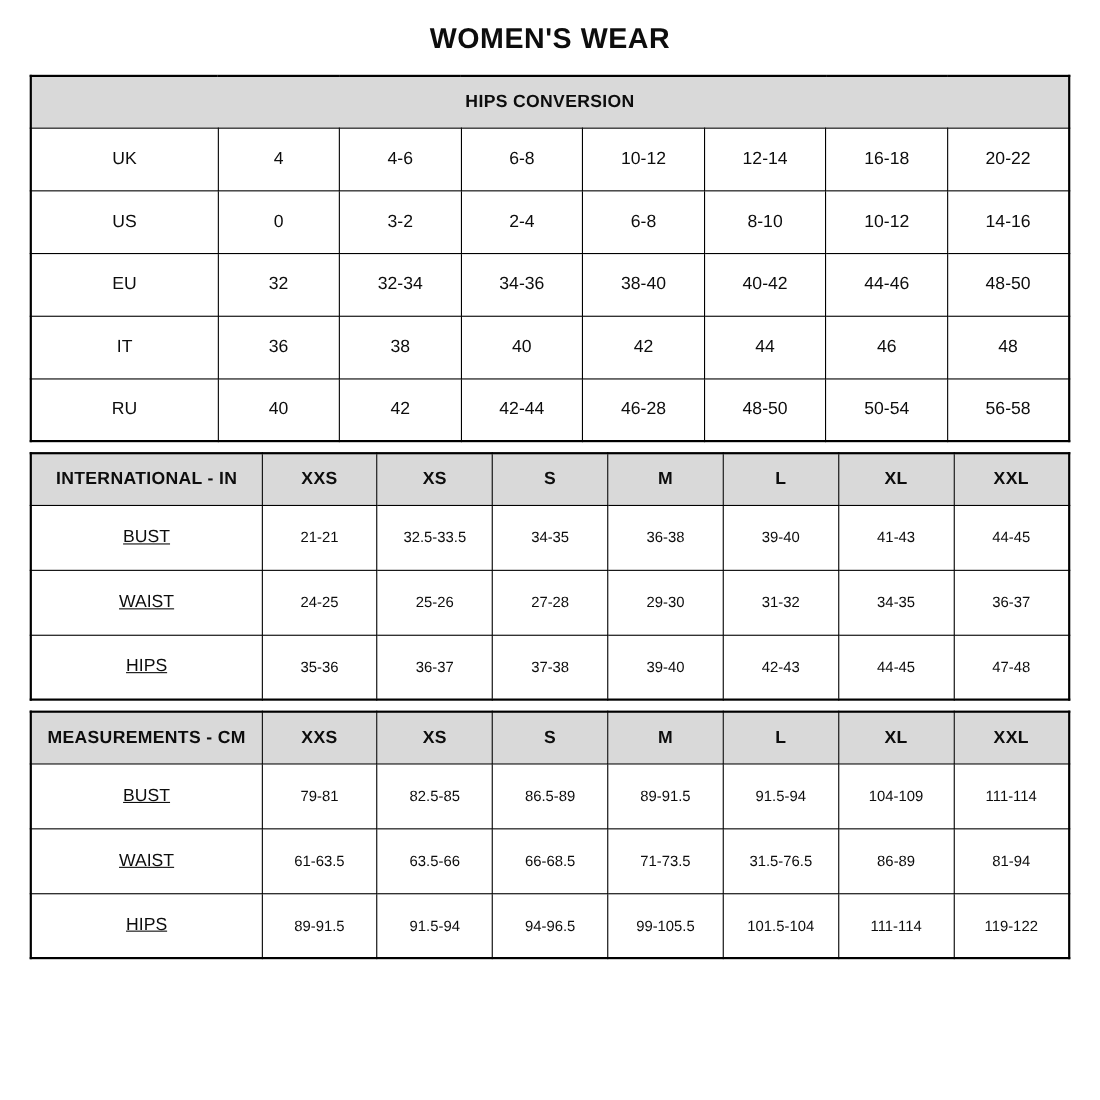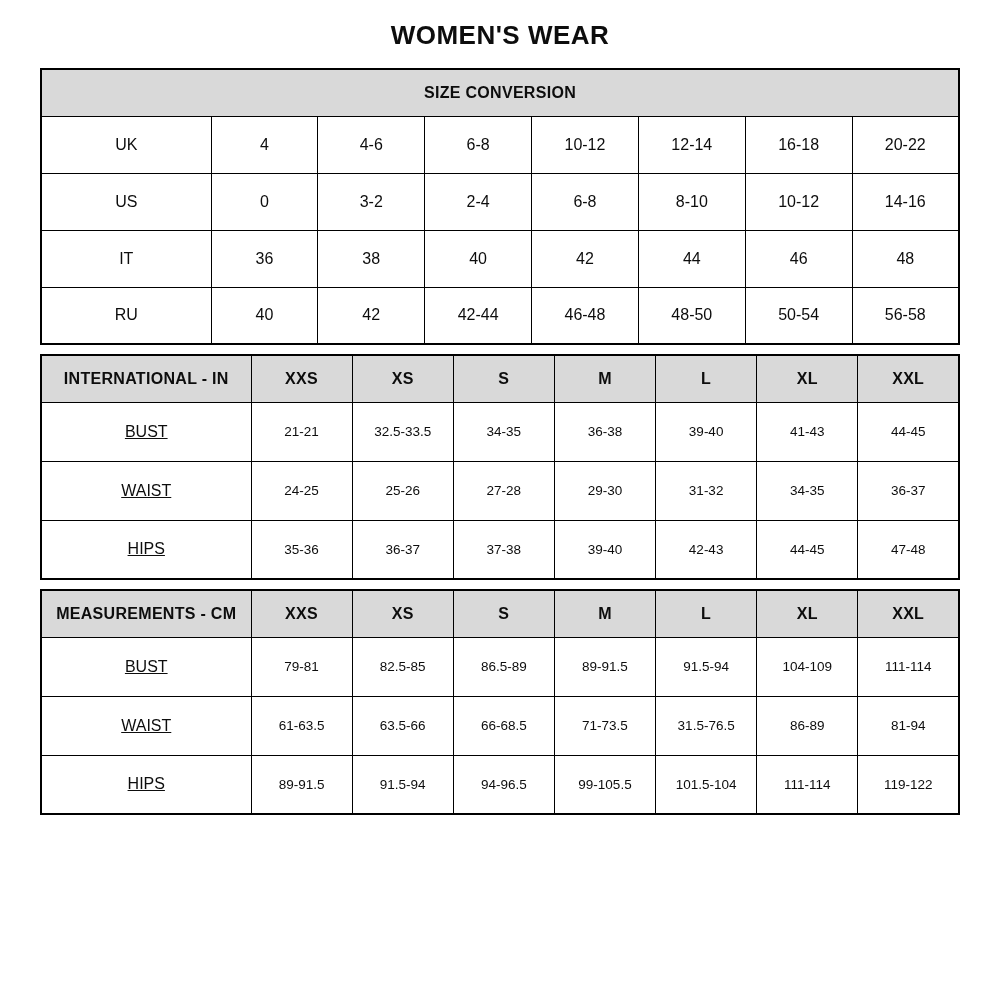--- a/index.html
+++ b/index.html
@@ -2,21 +2,21 @@
 <html><head>
 <meta charset="utf-8">
 <style>
   * { box-sizing: border-box; }
   html, body { margin: 0; padding: 0; background: #ffffff; }
   body {
     width: 1000px; height: 1000px;
     font-family: "Liberation Sans", sans-serif;
     color: #0d0d0d;
   }
-  .page { width: 1000px; height: 876px; padding: 6px 40px 10px; }
+  .page { width: 1000px; height: 876px; padding: 6px 27px 10px; }
   .title {
     text-align: center;
     font-size: 26px;
     font-weight: 700;
     letter-spacing: 0.5px;
     margin: 14px 0 17px;
   }
   table {
     width: 100%;
     border-collapse: collapse;
@@ -62,21 +62,21 @@
         <col>
         <col>
         <col>
         <col>
         <col>
         <col>
         <col>
       </colgroup>
     <tbody>
         <tr>
-      <th class="hdr" colspan="8">SIZE CONVERSION</th>
+      <th class="hdr" colspan="8">HIPS CONVERSION</th>
     </tr>
     <tr>
       <td>UK</td>
       <td>4</td>
       <td>4-6</td>
       <td>6-8</td>
       <td>10-12</td>
       <td>12-14</td>
       <td>16-18</td>
       <td>20-22</td>
@@ -85,35 +85,45 @@
       <td>US</td>
       <td>0</td>
       <td>3-2</td>
       <td>2-4</td>
       <td>6-8</td>
       <td>8-10</td>
       <td>10-12</td>
       <td>14-16</td>
     </tr>
     <tr>
+      <td>EU</td>
+      <td>32</td>
+      <td>32-34</td>
+      <td>34-36</td>
+      <td>38-40</td>
+      <td>40-42</td>
+      <td>44-46</td>
+      <td>48-50</td>
+    </tr>
+    <tr>
       <td>IT</td>
       <td>36</td>
       <td>38</td>
       <td>40</td>
       <td>42</td>
       <td>44</td>
       <td>46</td>
       <td>48</td>
     </tr>
     <tr>
       <td>RU</td>
       <td>40</td>
       <td>42</td>
       <td>42-44</td>
-      <td>46-48</td>
+      <td>46-28</td>
       <td>48-50</td>
       <td>50-54</td>
       <td>56-58</td>
     </tr>
   </tbody>
     </table>
 
   <table class="t2">
     <colgroup>
         <col class="col-label">

